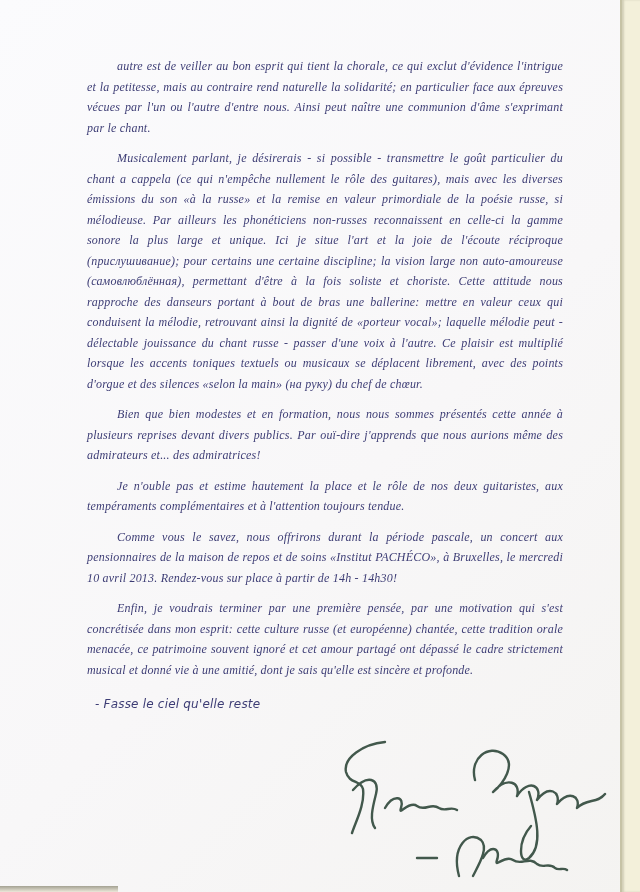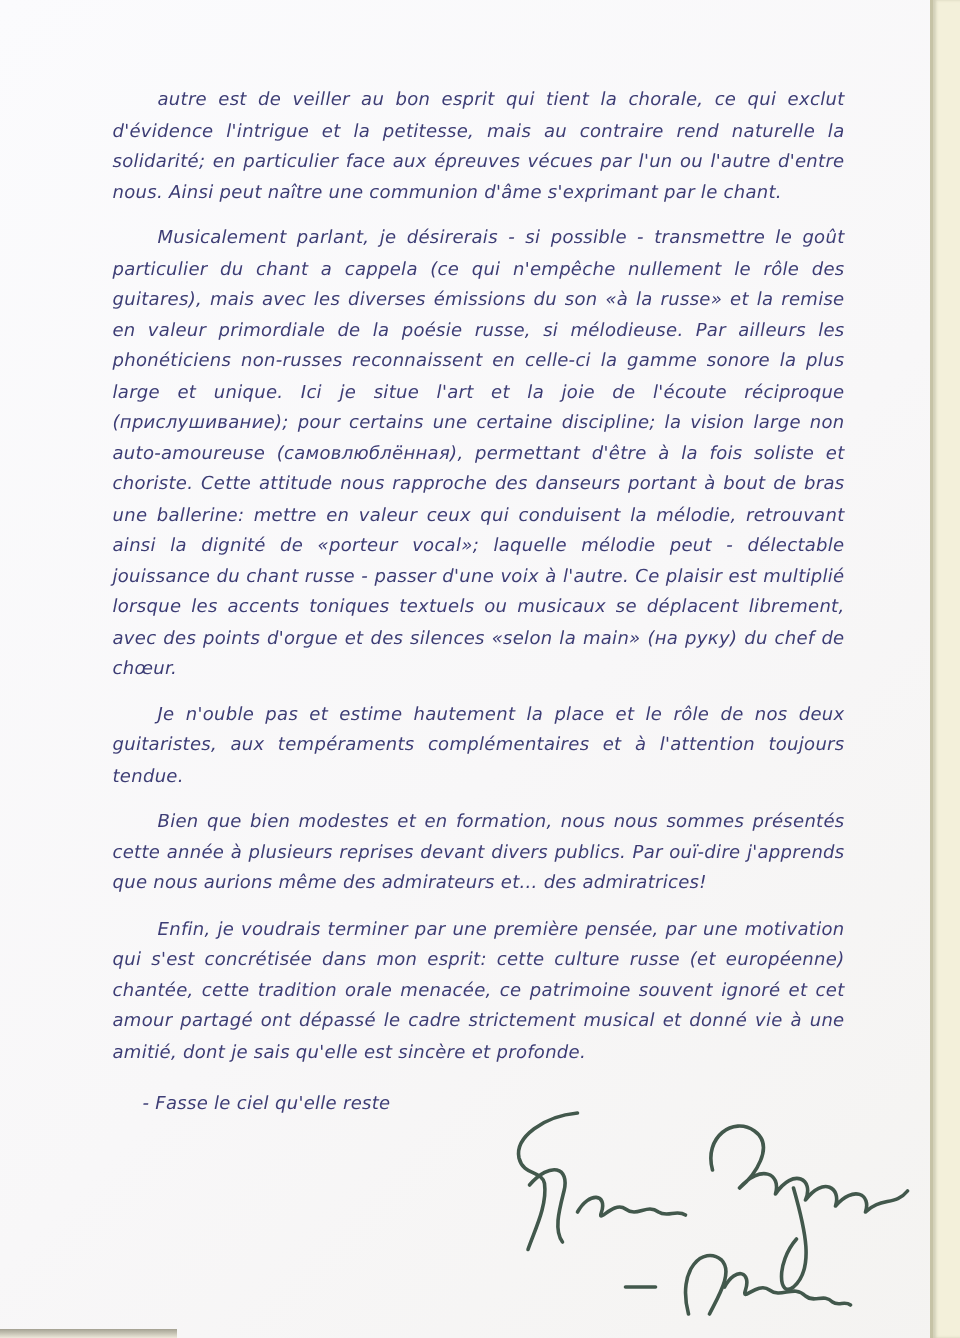--- a/index.html
+++ b/index.html
@@ -41,24 +41,25 @@
     left: 75px;
     top: 56px;
     width: 488px;
     color: #3d3d75;
     font-style: italic;
     font-size: 12px;
     line-height: 20.5px;
     letter-spacing: 0.2px;
   }
   .letter-body p {
-    margin: 0 0 10px 0;
+    margin: 0 0 10px 12px;
     text-indent: 30px;
     text-align: justify;
     text-align-last: left;
+    font-family: Liberation Serif, serif;
   }
   .closing {
     margin: 14px 0 0 20px;
     width: 250px;
     text-indent: 0;
   }
   .closing .l1 { display: block; }
   .closing .l2 { display: block; margin-left: 38px; }
   .signature-svg {
     position: absolute;
@@ -76,22 +77,23 @@
   }
 </style>
 </head>
 <body>
 
 <div class="scan">
 
   <div class="letter-body">
     <p>autre est de veiller au bon esprit qui tient la chorale, ce qui exclut d'évidence l'intrigue et la petitesse, mais au contraire rend naturelle la solidarité; en particulier face aux épreuves vécues par l'un ou l'autre d'entre nous. Ainsi peut naître une communion d'âme s'exprimant par le chant.</p>
     <p>Musicalement parlant, je désirerais - si possible - transmettre le goût particulier du chant a cappela (ce qui n'empêche nullement le rôle des guitares), mais avec les diverses émissions du son «à la russe» et la remise en valeur primordiale de la poésie russe, si mélodieuse. Par ailleurs les phonéticiens non-russes reconnaissent en celle-ci la gamme sonore la plus large et unique. Ici je situe l'art et la joie de l'écoute réciproque (прислушивание); pour certains une certaine discipline; la vision large non auto-amoureuse (самовлюблённая), permettant d'être à la fois soliste et choriste. Cette attitude nous rapproche des danseurs portant à bout de bras une ballerine: mettre en valeur ceux qui conduisent la mélodie, retrouvant ainsi la dignité de «porteur vocal»; laquelle mélodie peut - délectable jouissance du chant russe - passer d'une voix à l'autre. Ce plaisir est multiplié lorsque les accents toniques textuels ou musicaux se déplacent librement, avec des points d'orgue et des silences «selon la main» (на руку) du chef de chœur.</p>
+    <p>Bien que bien modestes et en formation, nous nous sommes présentés cette année à plusieurs reprises devant divers publics. Par ouï-dire j'apprends que nous aurions même des admirateurs et... des admiratrices!</p>
     <p>Je n'ouble pas et estime hautement la place et le rôle de nos deux guitaristes, aux tempéraments complémentaires et à l'attention toujours tendue.</p>
-    <p>Bien que bien modestes et en formation, nous nous sommes présentés cette année à plusieurs reprises devant divers publics. Par ouï-dire j'apprends que nous aurions même des admirateurs et... des admiratrices!</p>
+    <p>Comme vous le savez, nous offrirons durant la période pascale, un concert aux pensionnaires de la maison de repos et de soins «Institut PACHÉCO», à Bruxelles, le mercredi 10 avril 2013. Rendez-vous sur place à partir de 14h - 14h30!</p>
     <p>Enfin, je voudrais terminer par une première pensée, par une motivation qui s'est concrétisée dans mon esprit: cette culture russe (et européenne) chantée, cette tradition orale menacée, ce patrimoine souvent ignoré et cet amour partagé ont dépassé le cadre strictement musical et donné vie à une amitié, dont je sais qu'elle est sincère et profonde.</p>
 
     <div class="closing">
       <span class="l1">- Fasse le ciel qu'elle reste</span>
     </div>
   </div>
 
   <svg class="signature-svg" viewBox="0 0 300 158" aria-label="Henri - Henri">
 
     <path d="M52,14 C30,16 10,30 13,44 C16,56 28,52 30,61 C32,76 23,93 19,105"></path>

